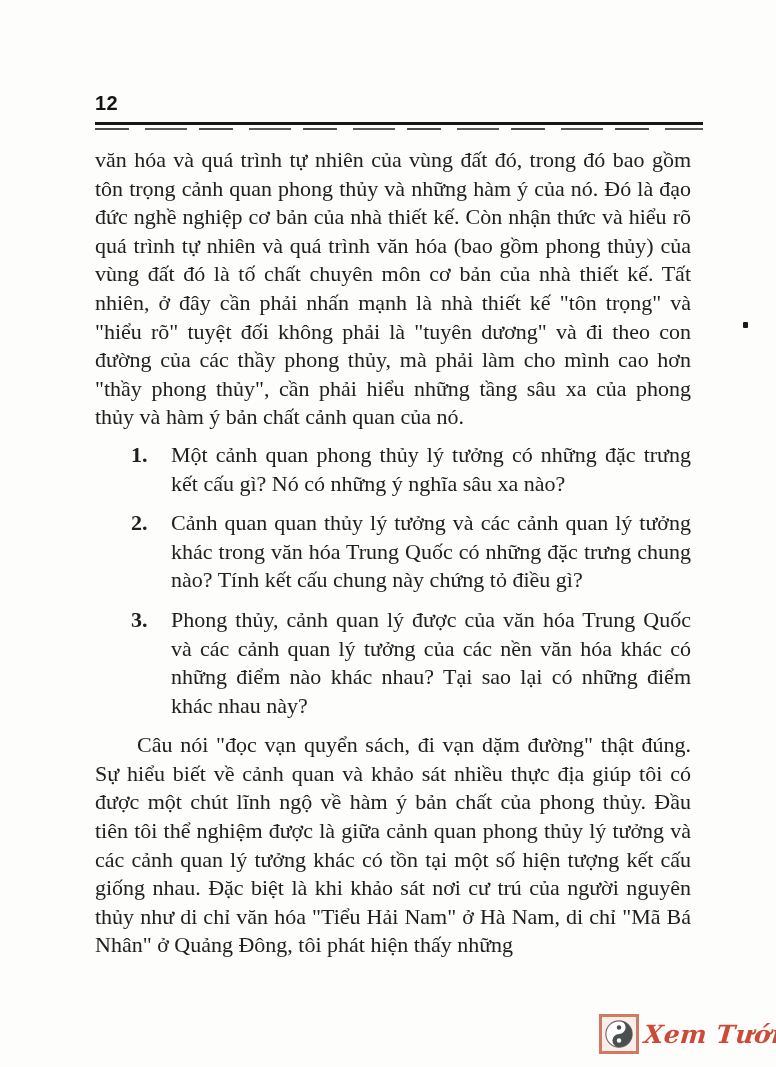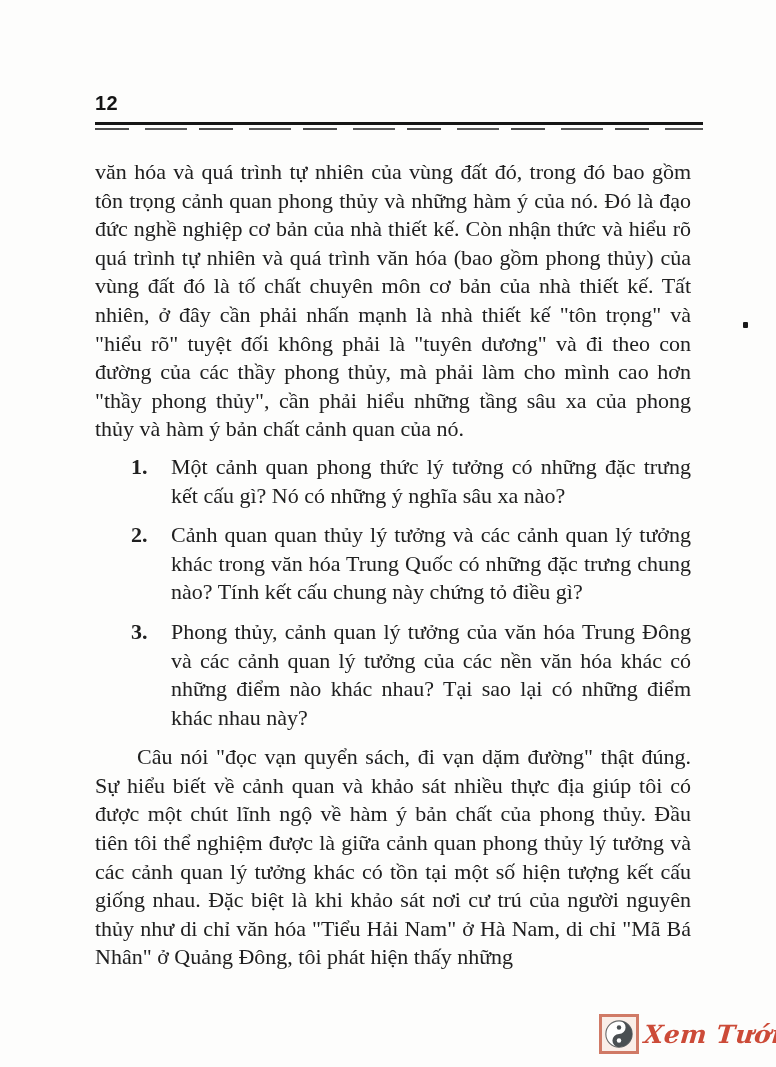--- a/index.html
+++ b/index.html
@@ -22,21 +22,21 @@
     letter-spacing:0.3px;
     padding-bottom:7px;
   }
   .page-number{width:52px;}
   .rule-main{height:3px;background:#161616;width:608px;}
   .rule-echo{
     height:2px;margin-top:3px;width:608px;
     background:repeating-linear-gradient(90deg,#4c4c4c 0 34px,transparent 34px 50px,#5a5a5a 50px 92px,transparent 92px 104px);
   }
   .body-text{
-    margin-top:28px;
+    margin-top:16px;
     font-size:22px;line-height:28.6px;
     text-align:justify;
     color:#202020;
   }
   p.para{margin:0 0 9px 0;}
   p.para.indented{text-indent:42px;}
   ol.question-list{list-style:none;margin:2px 0 9px 0;padding:0 0 0 36px;}
   ol.question-list li{
     display:flex;align-items:flex-start;
     margin-bottom:11px;
@@ -80,29 +80,29 @@
     </div>
     <div class="rule-main"></div>
     <div class="rule-echo"></div>
 
     <div class="body-text">
       <p class="para">văn hóa và quá trình tự nhiên của vùng đất đó, trong đó bao gồm tôn trọng cảnh quan phong thủy và những hàm ý của nó. Đó là đạo đức nghề nghiệp cơ bản của nhà thiết kế. Còn nhận thức và hiểu rõ quá trình tự nhiên và quá trình văn hóa (bao gồm phong thủy) của vùng đất đó là tố chất chuyên môn cơ bản của nhà thiết kế. Tất nhiên, ở đây cần phải nhấn mạnh là nhà thiết kế "tôn trọng" và "hiểu rõ" tuyệt đối không phải là "tuyên dương" và đi theo con đường của các thầy phong thủy, mà phải làm cho mình cao hơn "thầy phong thủy", cần phải hiểu những tầng sâu xa của phong thủy và hàm ý bản chất cảnh quan của nó.</p>
 
       <ol class="question-list">
         <li>
           <span class="item-number">1.</span>
-          <span class="item-text">Một cảnh quan phong thức lý tưởng có những đặc trưng kết cấu gì? Nó có những ý nghĩa sâu xa nào?</span>
+          <span class="item-text">Một cảnh quan phong thủy lý tưởng có những đặc trưng kết cấu gì? Nó có những ý nghĩa sâu xa nào?</span>
         </li>
         <li>
           <span class="item-number">2.</span>
           <span class="item-text">Cảnh quan quan thủy lý tưởng và các cảnh quan lý tưởng khác trong văn hóa Trung Quốc có những đặc trưng chung nào? Tính kết cấu chung này chứng tỏ điều gì?</span>
         </li>
         <li>
           <span class="item-number">3.</span>
-          <span class="item-text">Phong thủy, cảnh quan lý tưởng của văn hóa Trung Đông và các cảnh quan lý tưởng của các nền văn hóa khác có những điểm nào khác nhau? Tại sao lại có những điểm khác nhau này?</span>
+          <span class="item-text">Phong thủy, cảnh quan lý được của văn hóa Trung Quốc và các cảnh quan lý tưởng của các nền văn hóa khác có những điểm nào khác nhau? Tại sao lại có những điểm khác nhau này?</span>
         </li>
       </ol>
 
       <p class="para indented">Câu nói "đọc vạn quyển sách, đi vạn dặm đường" thật đúng. Sự hiểu biết về cảnh quan và khảo sát nhiều thực địa giúp tôi có được một chút lĩnh ngộ về hàm ý bản chất của phong thủy. Đầu tiên tôi thể nghiệm được là giữa cảnh quan phong thủy lý tưởng và các cảnh quan lý tưởng khác có tồn tại một số hiện tượng kết cấu giống nhau. Đặc biệt là khi khảo sát nơi cư trú của người nguyên thủy như di chỉ văn hóa "Tiểu Hải Nam" ở Hà Nam, di chỉ "Mã Bá Nhân" ở Quảng Đông, tôi phát hiện thấy những</p>
     </div>
   </div>
 
   <div class="artifact-dot"></div>
 
   <div class="watermark">

